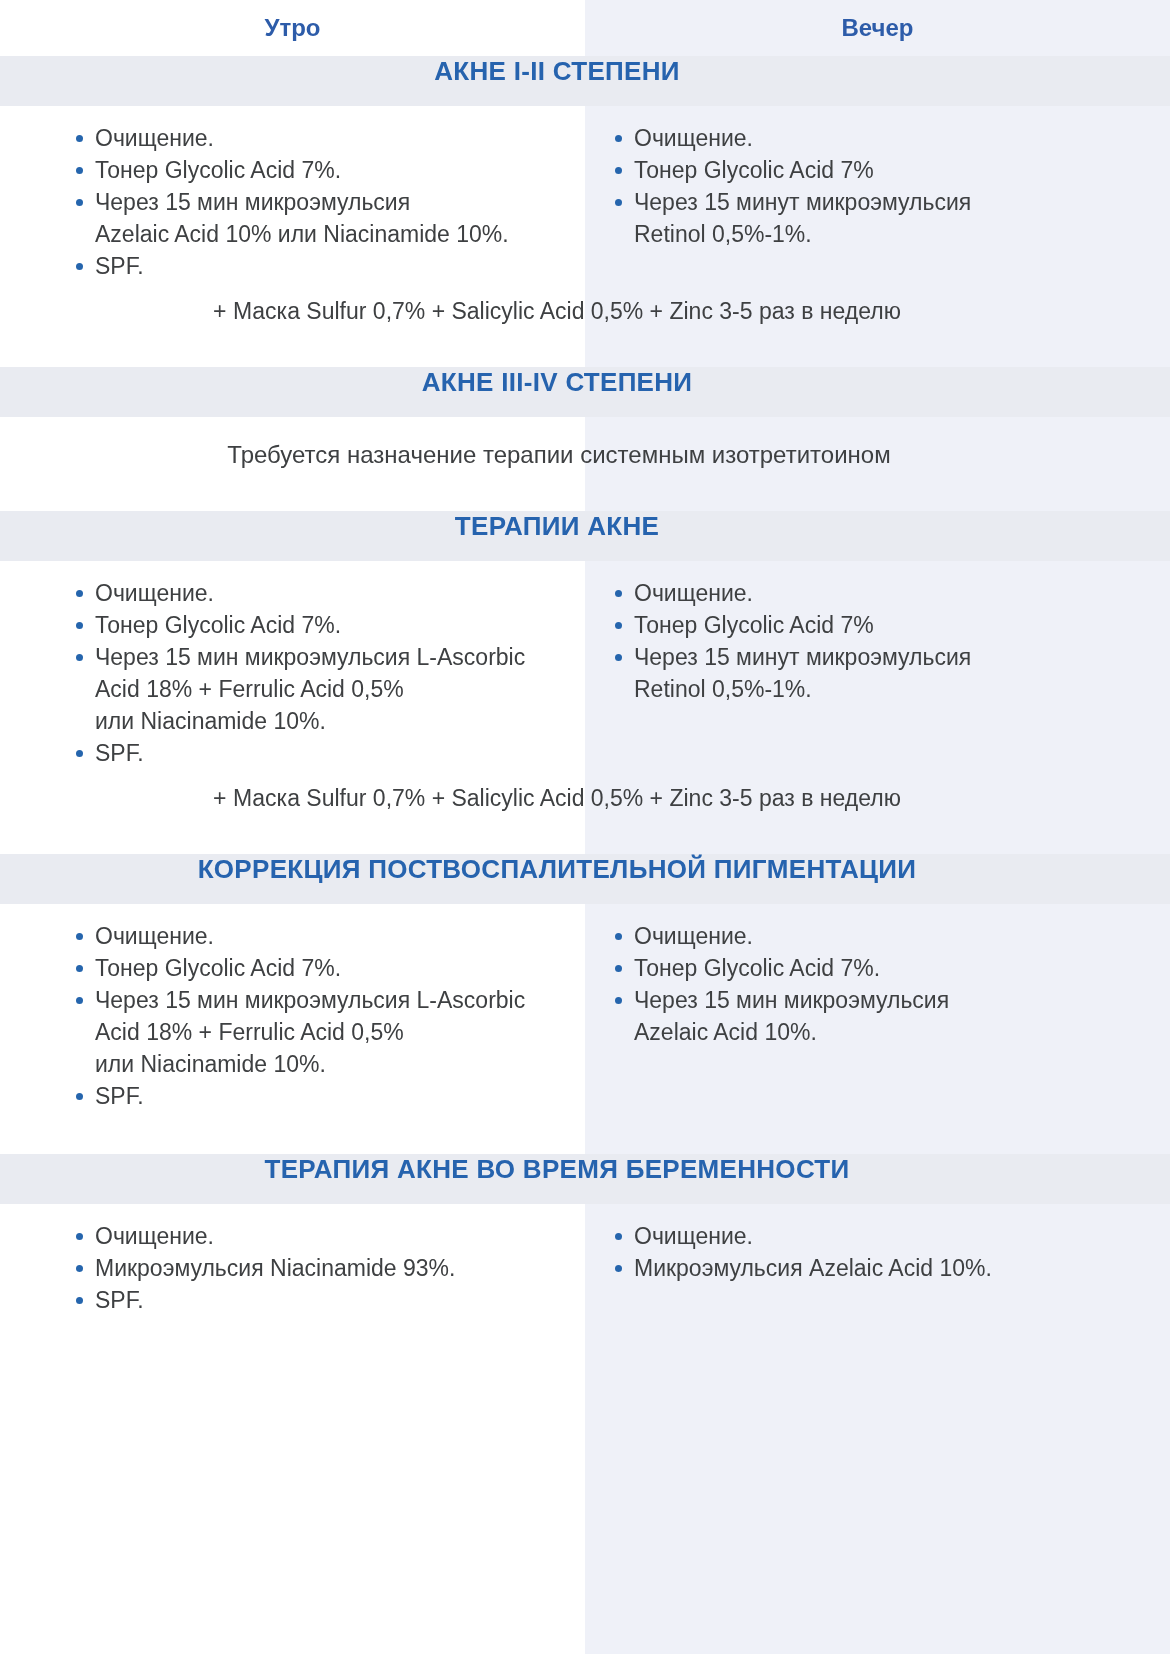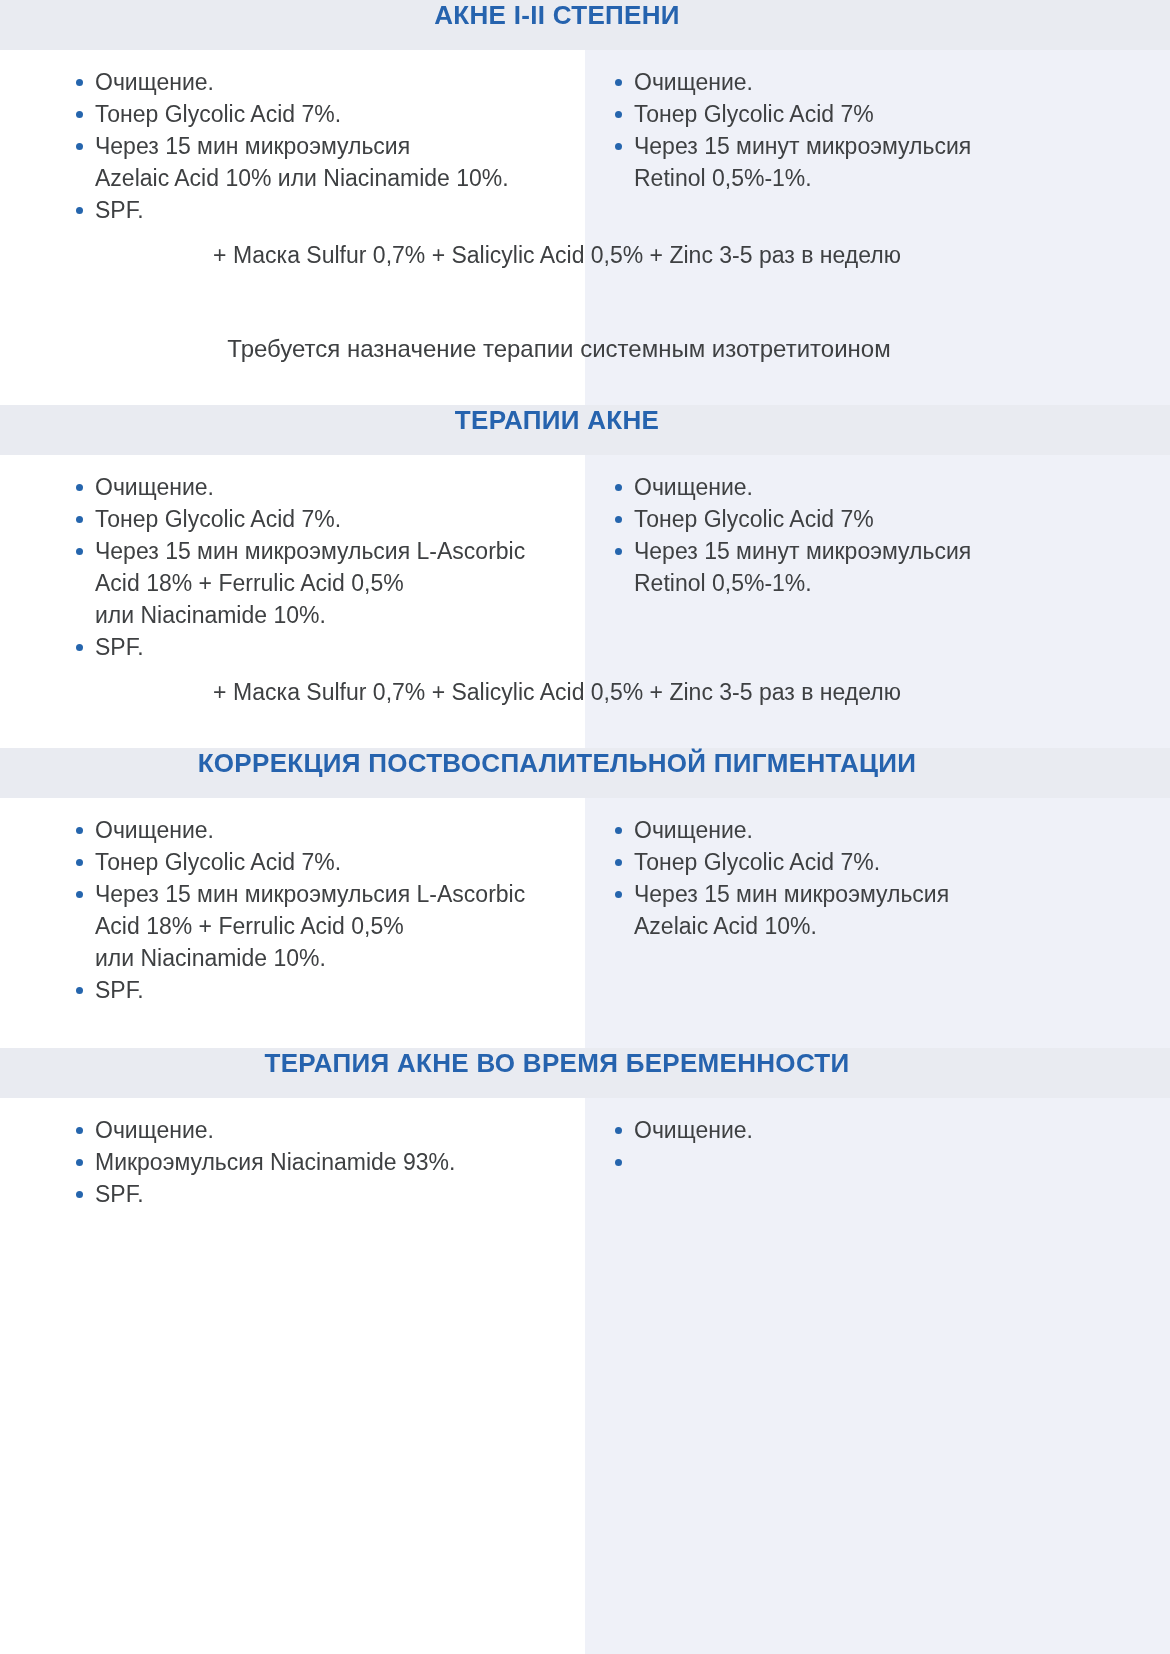--- a/index.html
+++ b/index.html
@@ -75,20 +75,24 @@
     margin: 0; padding: 24px 56px 0 4px;
     font-size: 24px; color: #3e4042;
     text-align: center;
   }
 </style>
 </head>
 <body>
 
 <div class="page">
 
+  <div class="cols-header">
+    <div class="cell">Утро</div>
+    <div class="cell">Вечер</div>
+  </div>
 
 
   <div>
   <section>
     <div class="band">
       <h2 class="band-title">АКНЕ I-II СТЕПЕНИ</h2>
     </div>
     <div class="section-columns">
       <div class="col col-morning">
         <ul class="list">
@@ -106,20 +110,23 @@
               <li class="item"><span class="dot"></span><span class="item-text">Через 15 минут микроэмульсия
 Retinol 0,5%-1%.</span></li>
             </ul>
       </div>
     </div>
     <p class="note">+ Маска Sulfur 0,7% + Salicylic Acid 0,5% + Zinc 3-5 раз в неделю</p>
 
   </section>
 
   <section>
+    <div class="band">
+      <h2 class="band-title">АКНЕ III-IV СТЕПЕНИ</h2>
+    </div>
 
     <p class="center-text">Требуется назначение терапии системным изотретитоином</p>
   </section>
 
   <section>
     <div class="band">
       <h2 class="band-title">ТЕРАПИИ АКНЕ</h2>
     </div>
     <div class="section-columns">
       <div class="col col-morning">
@@ -180,21 +187,21 @@
       <div class="col col-morning">
         <ul class="list">
               <li class="item"><span class="dot"></span><span class="item-text">Очищение.</span></li>
               <li class="item"><span class="dot"></span><span class="item-text">Микроэмульсия Niacinamide 93%.</span></li>
               <li class="item"><span class="dot"></span><span class="item-text">SPF.</span></li>
             </ul>
       </div>
       <div class="col col-evening">
         <ul class="list">
               <li class="item"><span class="dot"></span><span class="item-text">Очищение.</span></li>
-              <li class="item"><span class="dot"></span></li>
+              <li class="item"><span class="dot"></span><span class="item-text">Микроэмульсия Azelaic Acid 10%.</span></li>
             </ul>
       </div>
     </div>
 
   </section>
 </div>
 
 </div>
 
 </body></html>

